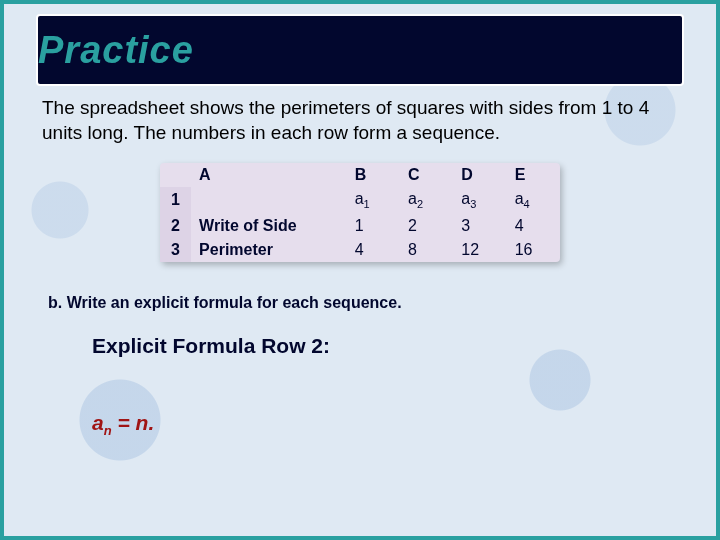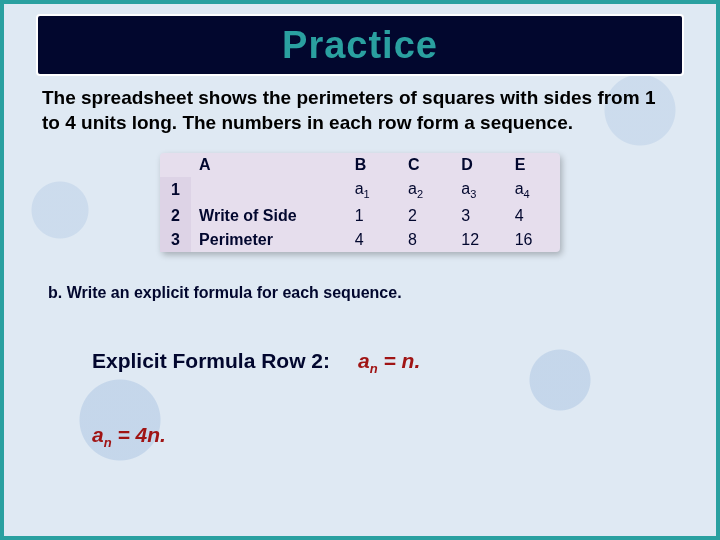--- a/index.html
+++ b/index.html
@@ -10,39 +10,40 @@
       radial-gradient(circle at 120px 420px, rgba(120,160,210,0.25) 0 40px, transparent 41px),
       radial-gradient(circle at 560px 380px, rgba(120,160,210,0.25) 0 30px, transparent 31px),
       radial-gradient(circle at 640px 110px, rgba(120,160,210,0.18) 0 35px, transparent 36px),
       radial-gradient(circle at 60px 210px, rgba(120,160,210,0.18) 0 28px, transparent 29px),
       linear-gradient(#dfe9f3, #dfe9f3);
     border: 4px solid #2aa0a0;
     position: relative;
   }
   .title-banner {
     margin: 10px 32px 0 32px;
-    height: 62px;
+    height: 72px;
     background: #02072e;
     border: 2px solid #ffffff;
     border-radius: 4px;
     display: flex;
     align-items: center;
-    justify-content: center;
+    justify-content: flex-start;
+    font-style: italic;
   }
   .title-banner span {
     color: #2aa0a0;
     font-size: 38px;
     font-weight: 700;
     letter-spacing: 1px;
     font-family: Verdana, Geneva, sans-serif;
   }
   .intro {
     margin: 10px 38px 0 38px;
     font-size: 19px;
-    font-weight: 700;
+    font-weight: 400;
     color: #000;
     line-height: 1.3;
   }
   .sheet {
     margin: 18px auto 0 auto;
     width: 400px;
     background: #e6deed;
     border-radius: 4px;
     box-shadow: 2px 3px 6px rgba(0,0,0,0.25);
     border-collapse: collapse;
@@ -74,20 +75,21 @@
     font-family: Verdana, Geneva, sans-serif;
   }
   .formula-line {
     margin: 22px 0 0 88px;
     font-size: 21px;
     font-weight: 700;
     font-family: Verdana, Geneva, sans-serif;
     display: flex;
     align-items: baseline;
     gap: 28px;
+    flex-direction: column;
   }
   .formula-line .label { color: #02072e; }
   .formula-line .expr { color: #a01414; font-style: italic; margin-top: 25px; }
   .formula-line .expr sub { font-size: 13px; font-style: italic; }
 </style>
 </head>
 <body>
 
 <div class="title-banner">
   <span>Practice</span>
@@ -133,14 +135,13 @@
   </table>
 
 <p class="question">b.  Write an explicit formula for each sequence.</p>
 
 <div class="formula-line">
   <span class="label">Explicit Formula Row 2:</span>
   <span class="expr"><span>a</span><sub>n</sub><span> = n.</span></span>
 </div>
 
 <div class="formula-line">
-  <span class="expr"><span>a</span><sub>n</sub><span> = 4n.</span></span>
 </div>
 
 </body></html>

